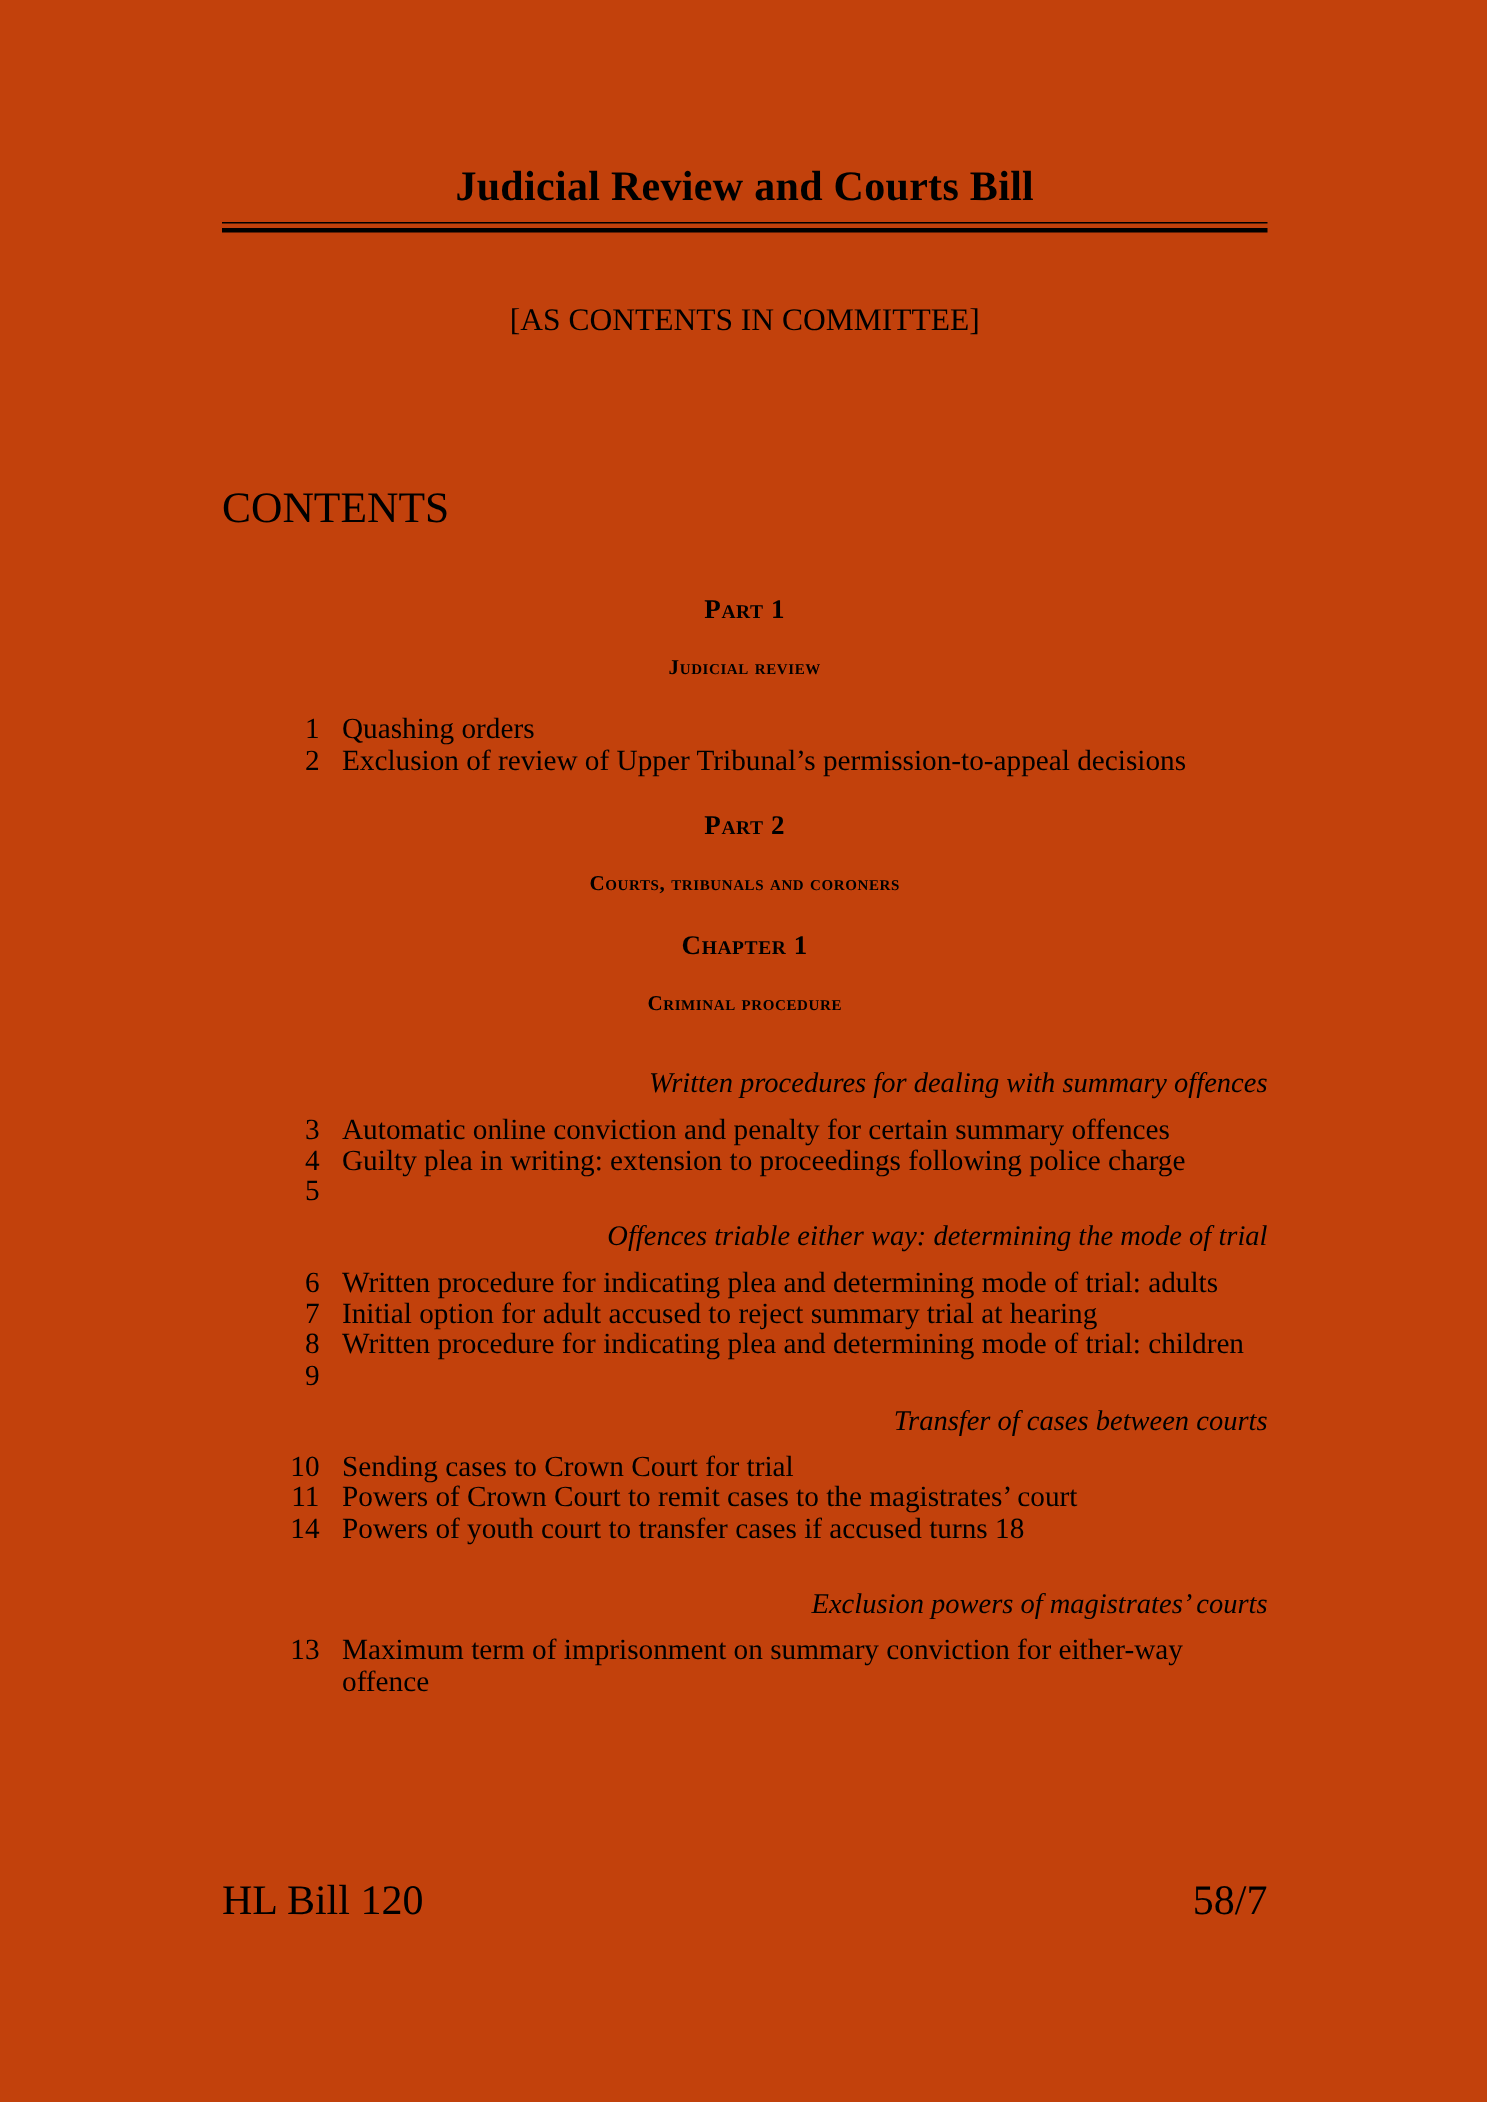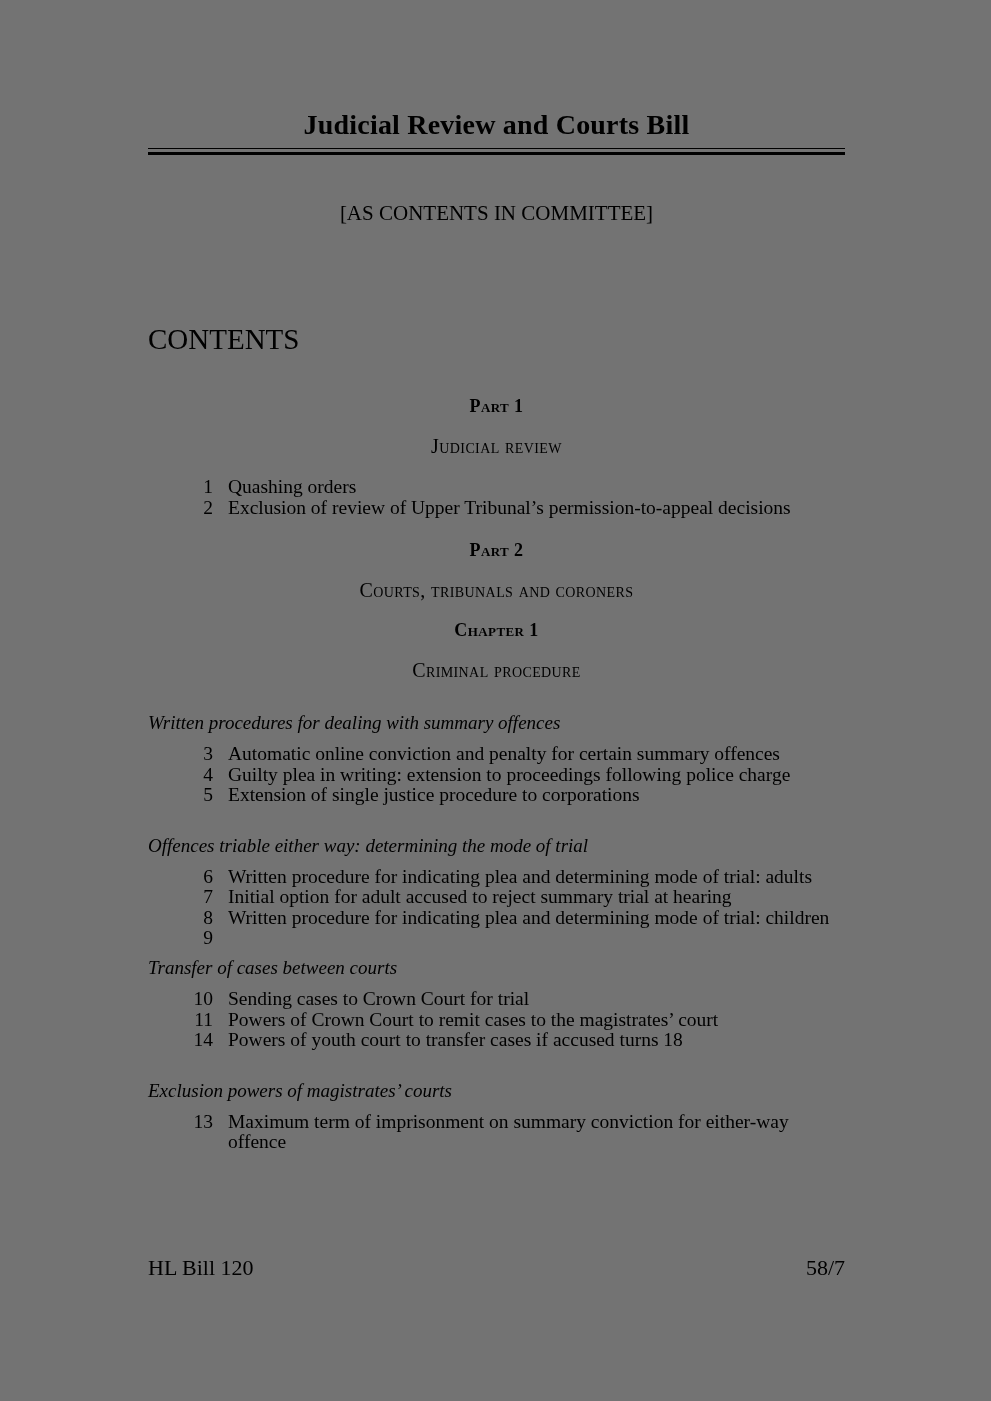--- a/index.html
+++ b/index.html
@@ -12,21 +12,21 @@
     font-family: "Liberation Serif", "DejaVu Serif", serif;
     color: #000000;
     -webkit-font-smoothing: antialiased;
   }
 
   #page {
     position: relative;
     width: 991px;
     height: 1401px;
     margin: 0 auto;
-    background: #737373;
+    background: #c2410c;
     overflow: hidden;
     box-sizing: border-box;
   }
 
   
   .doc-title {
     position: absolute;
     top: 108px;
     left: 148px;
     width: 697px;
@@ -91,30 +91,30 @@
     font-weight: bold;
     font-size: 18px;
     line-height: 22px;
     font-variant: small-caps;
     font-variant-caps: small-caps;
     letter-spacing: 0.4px;
   }
 
   .part-subheading {
     text-align: center;
-    font-weight: normal;
-    font-size: 20px;
+    font-weight: bold;
+    font-size: 14px;
     line-height: 22px;
     font-variant: small-caps;
     font-variant-caps: small-caps;
     letter-spacing: 0.4px;
   }
 
   .crosshead {
-    text-align: left;
+    text-align: right;
     font-style: italic;
     font-size: 19px;
     line-height: 23px;
   }
 
   
   .entry-list {
     margin: 0;
     padding: 0;
     list-style: none;
@@ -153,21 +153,21 @@
 
   
   .footer {
     position: absolute;
     bottom: 121px;
     left: 148px;
     width: 697px;
     display: flex;
     justify-content: space-between;
     align-items: baseline;
-    font-size: 22px;
+    font-size: 28px;
     line-height: 24px;
   }
 </style>
 </head>
 <body>
 
 <div id="page">
 
   <div class="doc-title">Judicial Review and Courts Bill</div>
 
@@ -217,21 +217,20 @@
       <li class="entry">
         <span class="entry-num">3</span>
         <span class="entry-text">Automatic online conviction and penalty for certain summary offences</span>
       </li>
       <li class="entry">
         <span class="entry-num">4</span>
         <span class="entry-text">Guilty plea in writing: extension to proceedings following police charge</span>
       </li>
       <li class="entry">
         <span class="entry-num">5</span>
-        <span class="entry-text">Extension of single justice procedure to corporations</span>
       </li>
     </ul>
 
     <div class="sp-list-to-cross"></div>
     <div class="crosshead">Offences triable either way: determining the mode of trial</div>
     <div class="sp-cross-to-list"></div>
     <ul class="entry-list">
       <li class="entry">
         <span class="entry-num">6</span>
         <span class="entry-text">Written procedure for indicating plea and determining mode of trial: adults</span>

